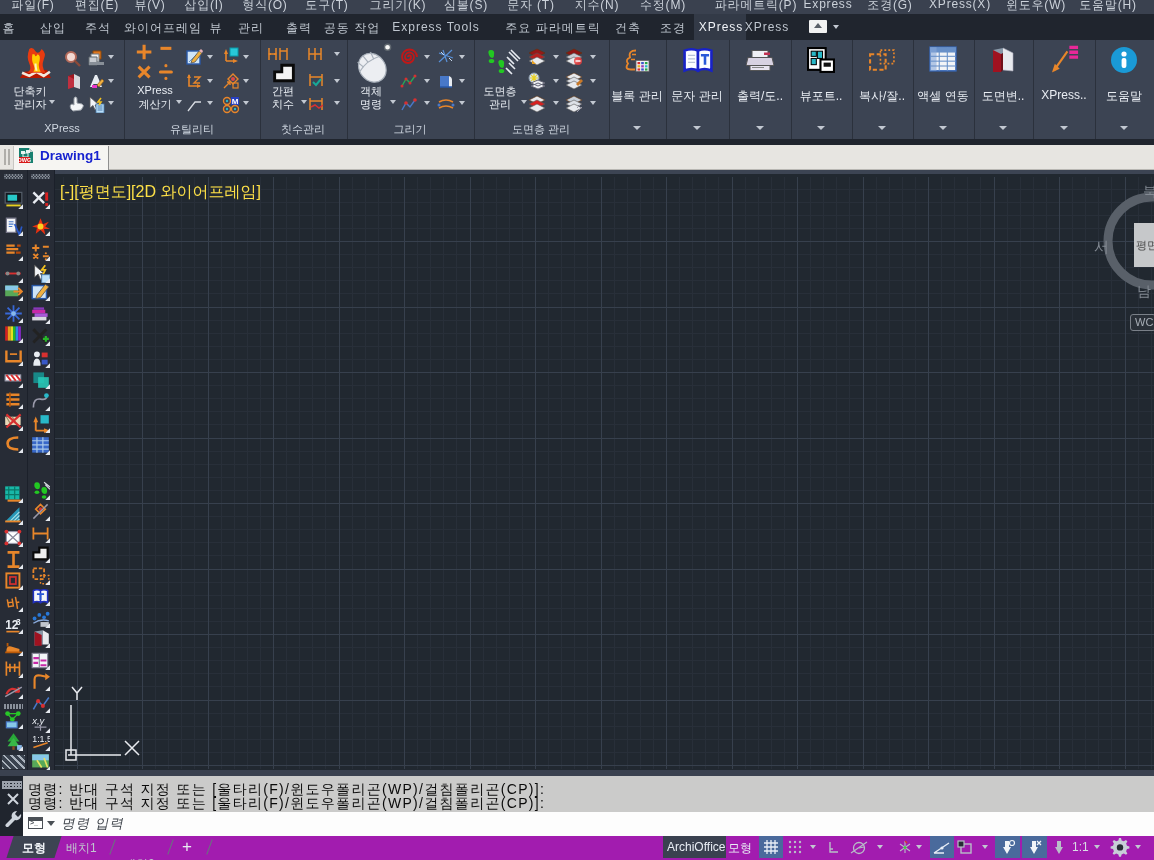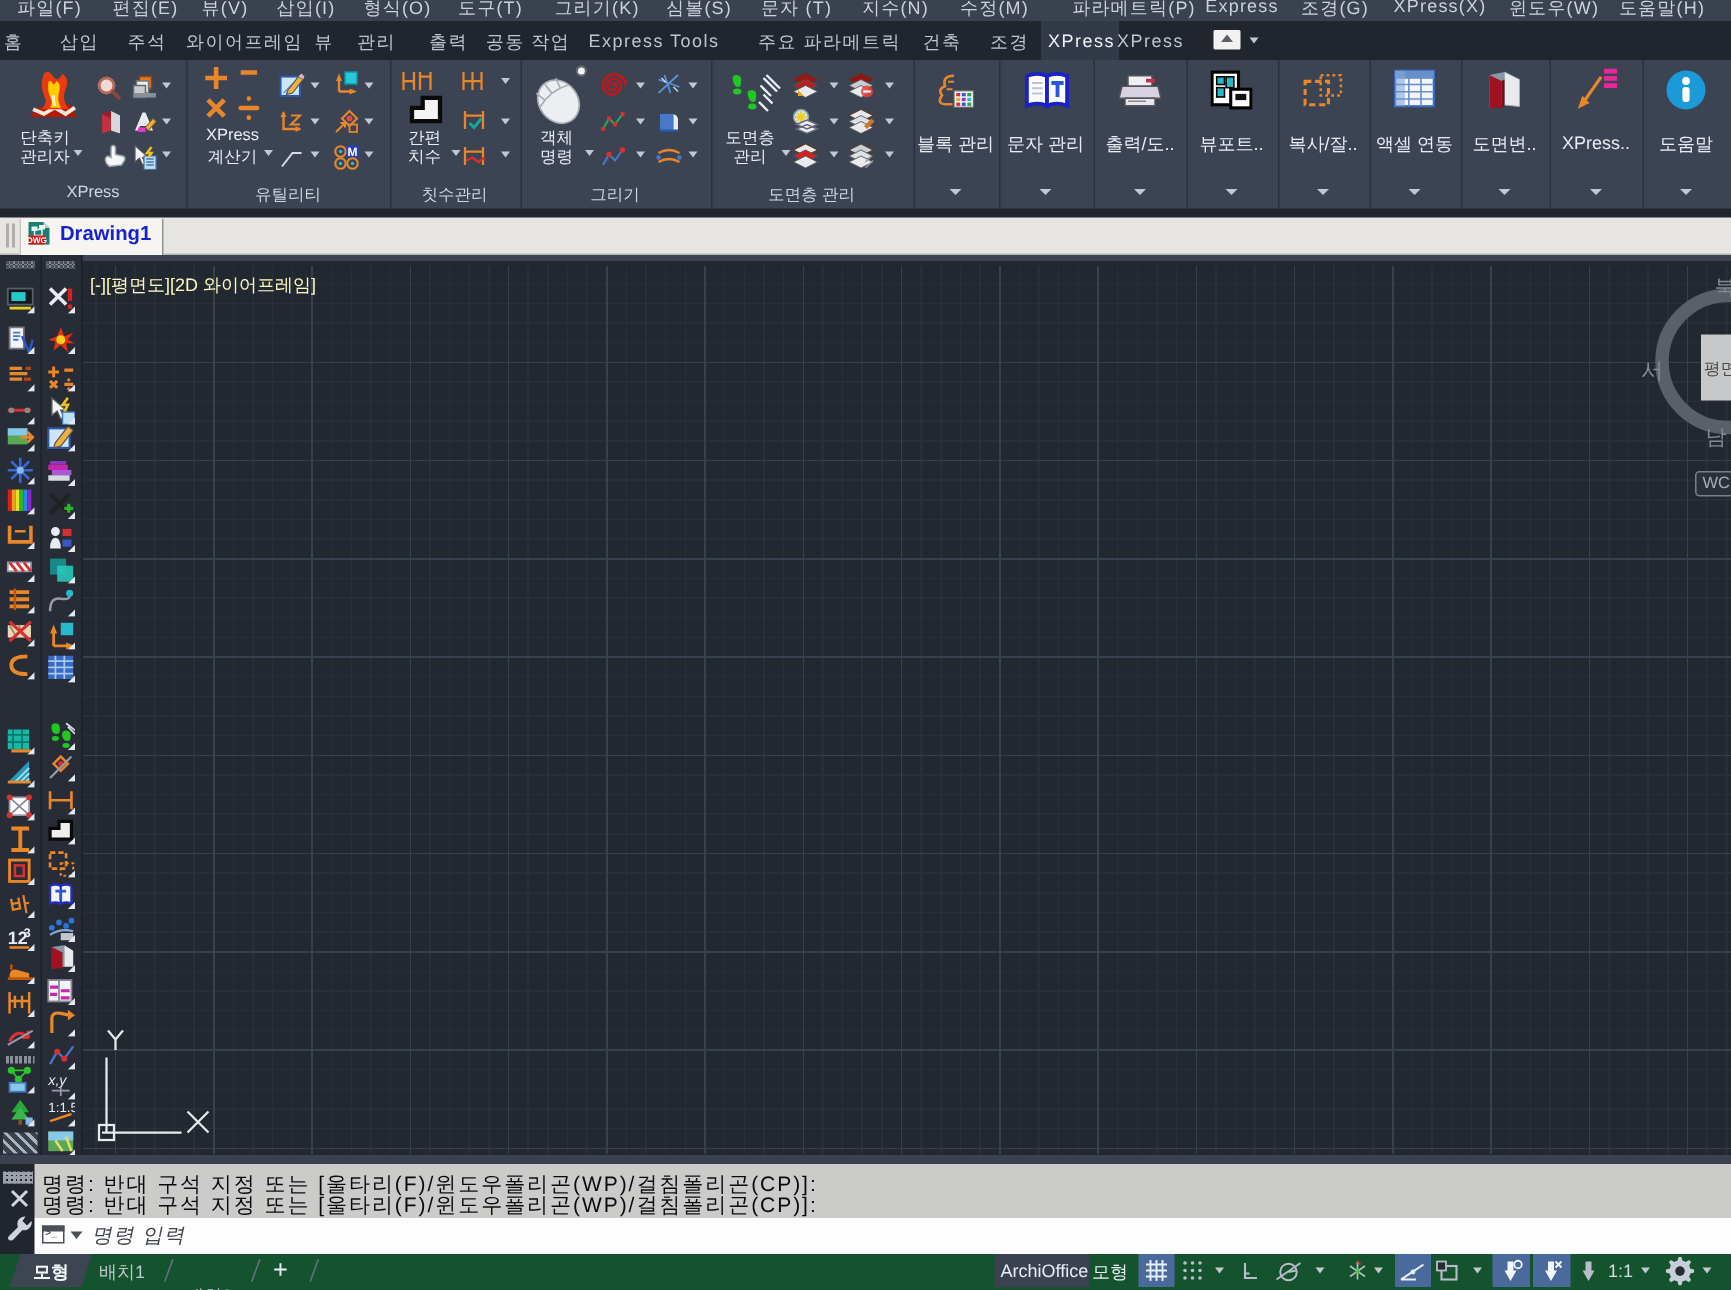--- a/index.html
+++ b/index.html
@@ -17,21 +17,21 @@
 .dd{position:absolute;width:0;height:0;border-left:3.5px solid transparent;border-right:3.5px solid transparent;border-top:4px solid #c2c8d1}
 .bigdd{position:absolute;top:126px;width:0;height:0;border-left:4px solid transparent;border-right:4px solid transparent;border-top:4.5px solid #c2c8d1;transform:translateX(-50%)}
 #filebar{left:0;top:145px;width:1154px;height:25px;background:#e7e5e1;border-bottom:1px solid #b9b7b3}
 #ftab{position:absolute;left:13px;top:1px;width:96px;height:24px;background:#f6f5f2;border-right:1px solid #8f8f8f;border-left:1px solid #c8c6c2}
 #toolcol{left:0;top:170px;width:55px;height:600px;background:#272c36}
 #canvas{left:55px;top:170px;width:1099px;height:600px;background:#212830;border-top:4px solid #3c4453;overflow:hidden}
 #cmdstrip{left:0;top:776px;width:23px;height:60px;background:#20252e}
 #cmdgray{left:23px;top:776px;width:1131px;height:36px;background:#cbcbca;overflow:hidden}
 #cmdgray div{position:absolute;left:5px;font-size:14px;color:#0a0a0a;white-space:nowrap;font-family:"Liberation Sans",sans-serif;letter-spacing:1.3px}
 #cmdinput{left:23px;top:812px;width:1131px;height:24px;background:#fdfdfd}
-#statusbar{left:0;top:836px;width:1154px;height:24px;background:#14532d;overflow:hidden}
+#statusbar{left:0;top:836px;width:1154px;height:24px;background:#a21caf;overflow:hidden}
 .stxt{position:absolute;font-size:12px;color:#c0c6cf;white-space:nowrap}
 .slash{position:absolute;top:3px;width:1px;height:16px;background:#6b7280;transform:rotate(20deg)}
 </style></head><body>
 
 <div class="ab" id="menubar">
 <span style="left:33px">파일(F)</span>
 <span style="left:97px">편집(E)</span>
 <span style="left:150px">뷰(V)</span>
 <span style="left:204px">삽입(I)</span>
 <span style="left:265px">형식(O)</span>
@@ -551,21 +551,21 @@
       <line x1="0" y1="130.0" x2="1099" y2="130.0" stroke="#37404d" stroke-width="1"></line>
       <line x1="0" y1="195.5" x2="1099" y2="195.5" stroke="#37404d" stroke-width="1"></line>
       <line x1="0" y1="261.0" x2="1099" y2="261.0" stroke="#37404d" stroke-width="1"></line>
       <line x1="0" y1="326.5" x2="1099" y2="326.5" stroke="#37404d" stroke-width="1"></line>
       <line x1="0" y1="392.0" x2="1099" y2="392.0" stroke="#37404d" stroke-width="1"></line>
       <line x1="0" y1="457.5" x2="1099" y2="457.5" stroke="#37404d" stroke-width="1"></line>
       <line x1="0" y1="523.0" x2="1099" y2="523.0" stroke="#37404d" stroke-width="1"></line>
       <line x1="0" y1="588.5" x2="1099" y2="588.5" stroke="#37404d" stroke-width="1"></line>
     </g>
   </svg>
-<div class="ab" style="left:60px;top:182px;font-size:12px;color:#fef9c3">[-][평면도][2D 와이어프레임]</div>
+<div class="ab" style="left:60px;top:182px;font-size:16px;color:#fde047">[-][평면도][2D 와이어프레임]</div>
 <svg class="ab" style="left:55px;top:684px" width="90" height="80" viewBox="0 0 90 80">
     <path d="M17 3 L22 9 L27 3 M22 9 L22 16" stroke="#e8eaee" stroke-width="1.5" fill="none"></path>
     <path d="M16 21 L16 71 M13 71 L66 71" stroke="#e8eaee" stroke-width="1.5" fill="none"></path>
     <rect x="11" y="66" width="10" height="10" fill="none" stroke="#e8eaee" stroke-width="1.5"></rect>
     <path d="M70 57 L84 71 M84 57 L70 71" stroke="#e8eaee" stroke-width="1.5"></path>
   </svg>
 <svg class="ab" style="left:1088px;top:180px" width="66" height="140" viewBox="0 0 66 140">
     <circle cx="64" cy="61" r="44" fill="none" stroke="#596069" stroke-width="9"></circle>
     <text x="6" y="72" font-size="15" fill="#848b94">서</text>
     <rect x="46" y="43" width="20" height="44" fill="#c6c8ca"></rect>

